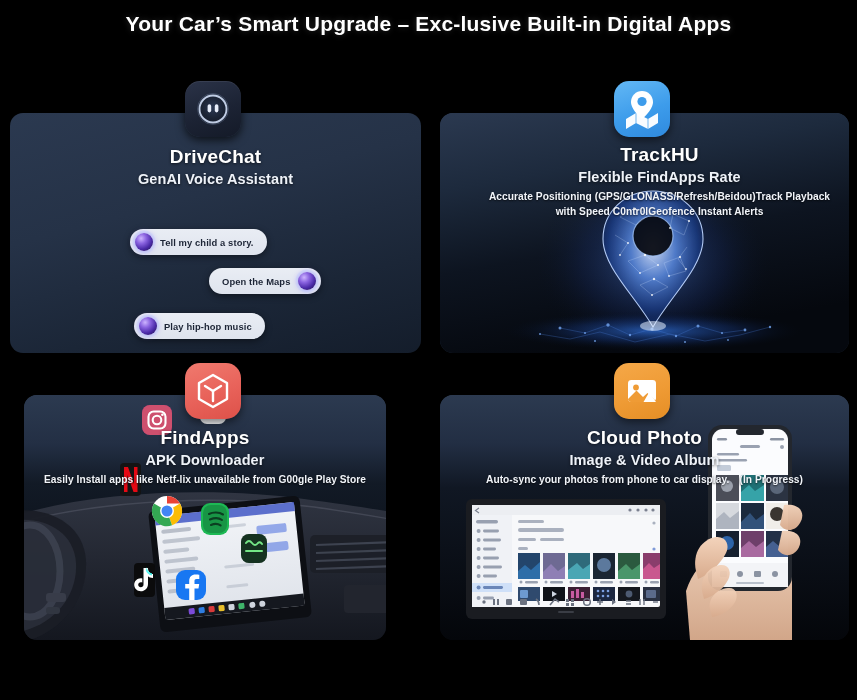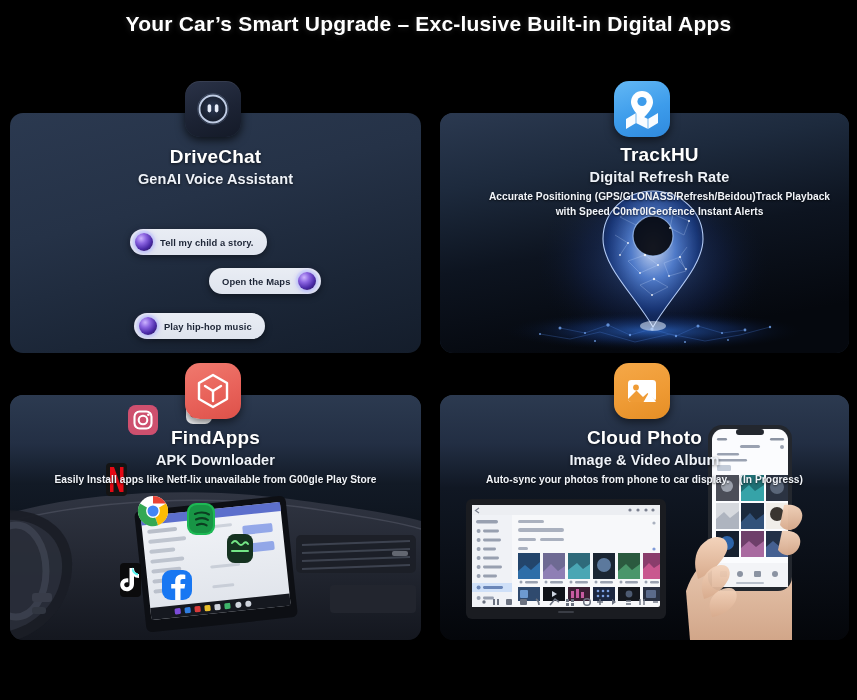--- a/index.html
+++ b/index.html
@@ -26,21 +26,21 @@
   
   .card {
     position:absolute;
     border-radius:13px;
     overflow:hidden;
     background:linear-gradient(165deg,#2b3950 0%,#253247 38%,#1b2637 72%,#141d2b 100%);
     box-shadow:0 2px 14px rgba(0,0,0,.65);
   }
   #card-drivechat { left:10px;  top:113px; width:411px; height:240px; }
   #card-trackhu   { left:440px; top:113px; width:409px; height:240px; }
-  #card-findapps  { left:10px;  top:395px; width:411px; height:245px; }
+  #card-findapps  { left:24px;  top:395px; width:362px; height:245px; }
   #card-cloud     { left:440px; top:395px; width:409px; height:245px; }
 
   
   #card-findapps, #card-cloud {
     background:linear-gradient(180deg,#2c3a50 0%,#26334a 18%,#161e2b 34%,#090c13 55%,#05070b 100%);
   }
 
   
   .card-head {
     position:relative; z-index:4;
@@ -274,21 +274,21 @@
           <circle cx="200" cy="160" r="0.9"></circle>
             <circle cx="229" cy="163" r="0.9"></circle>
         </g>
 
         <ellipse cx="213" cy="213" rx="13" ry="5" fill="#e6f0ff" opacity="0.55"></ellipse>
       </svg>
     </div>
 
     <div class="card-head">
       <div class="app-name">TrackHU</div>
-      <div class="app-sub">Digital Refresh Rate</div>
+      <div class="app-sub">Flexible FindApps Rate</div>
       <div class="app-desc">Accurate Positioning (GPS/GLONASS/Refresh/Beidou)Track Playback with Speed C0ntr0lGeofence Instant Alerts</div>
     </div>
   </div>
 
   <div class="app-icon" id="icon-trackhu">
     <svg width="42" height="42" viewBox="0 0 42 42" aria-hidden="true">
 
       <path d="M5 31 L15 25 L27 31 L37 25 L37 35 L27 41 L15 35 L5 41 Z" fill="#ffffff" opacity="0.97"></path>
       <path d="M15 25 L15 35" stroke="#3d9ceb" stroke-width="1.2" opacity="0.6"></path>
       <path d="M27 31 L27 41" stroke="#3d9ceb" stroke-width="1.2" opacity="0.6"></path>

